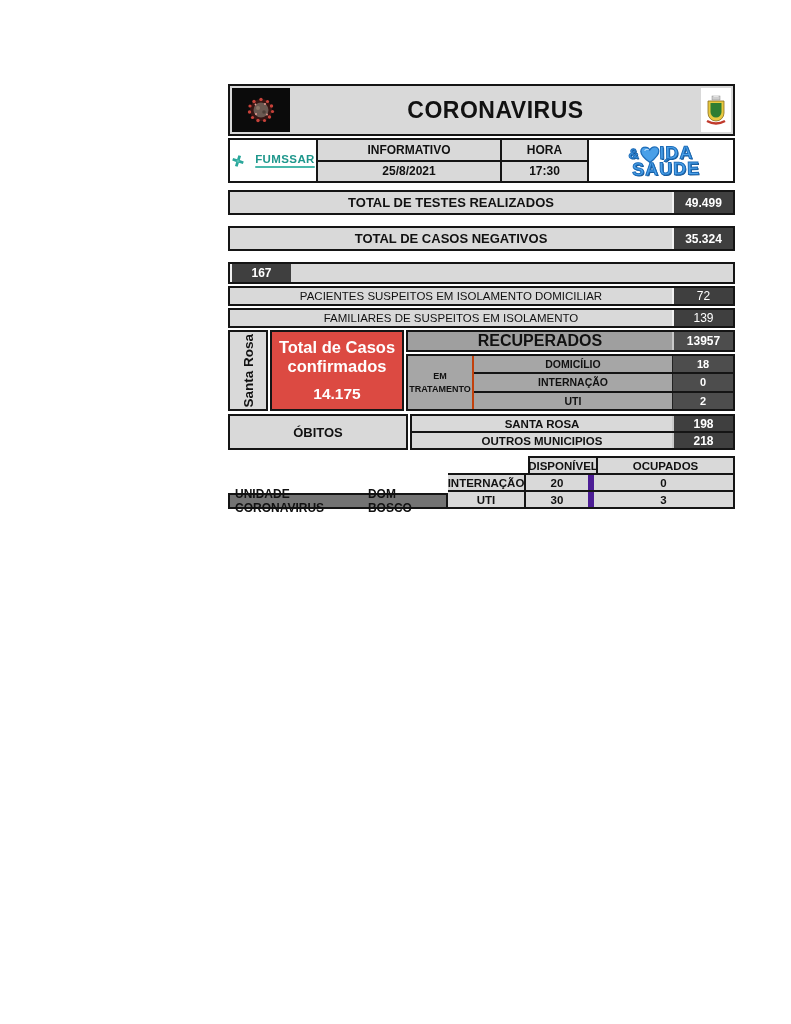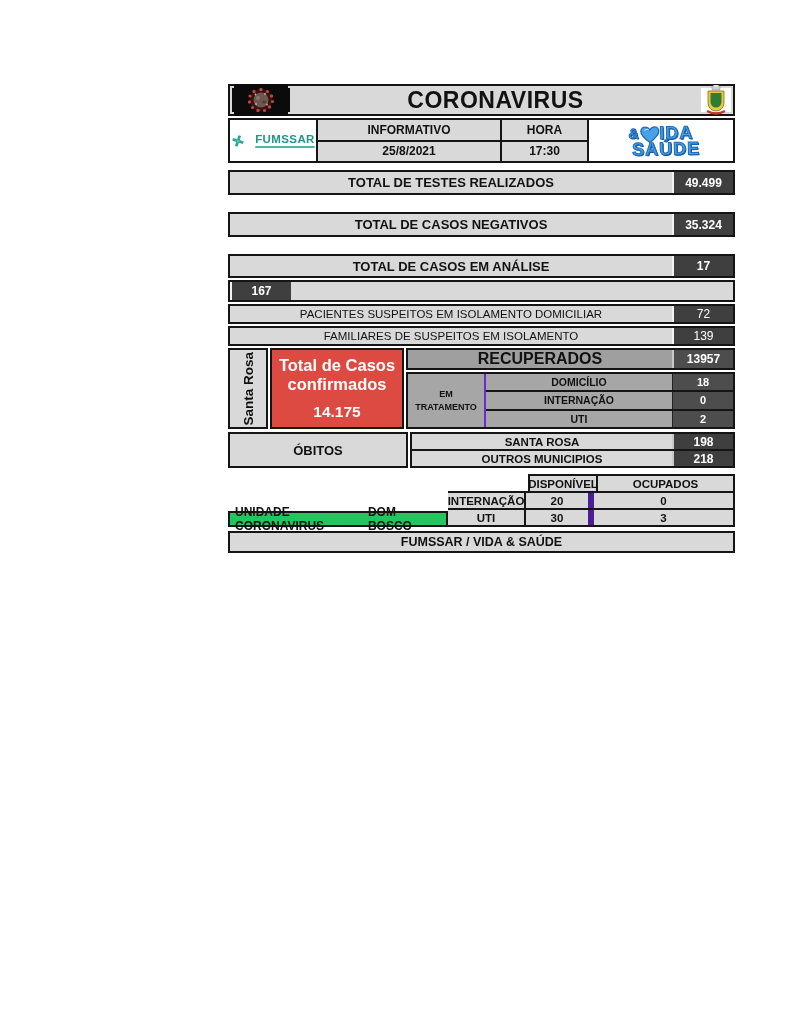--- a/index.html
+++ b/index.html
@@ -8,21 +8,21 @@
     width:791px; height:1024px; background:#ffffff;
     font-family:"Liberation Sans", sans-serif; color:#111;
     position:relative;
   }
   .sheet { position:absolute; left:228px; top:84px; width:507px; }
 
   
   .box { border:2px solid #151515; background:#d9d9d9; display:flex; align-items:stretch; }
 
   
-  .header { height:32px; margin-bottom:2px; padding:2px;justify-content:center; }
+  .header { height:52px; margin-bottom:2px; padding:2px;justify-content:center; }
   .virus-box { width:58px; background:#0b0b0b; display:flex; align-items:center; justify-content:center; }
   .main-title { flex:1; display:flex; align-items:center; justify-content:center;
     font-size:23px; font-weight:bold; letter-spacing:.5px; }
   .crest-box { width:30px; background:#fff; display:flex; align-items:center; justify-content:center; }
 
   
   .info-bar { height:45px; margin-bottom:7px; }
   .cell-fumssar { width:88px; background:#fff; border-right:2px solid #151515;
     display:flex; align-items:center; justify-content:center; }
   .cell-split { display:flex; flex-direction:column; border-right:2px solid #151515; }
@@ -38,21 +38,21 @@
 
   .vida-logo { text-align:center; transform:rotate(-1deg); line-height:1; }
   .vida-line { font-weight:bold; color:#4aa0e8; -webkit-text-stroke:1px #1d6cb8;
     text-shadow:1px 1px 0 #145089; font-size:18px; letter-spacing:1px; }
   .vida-line1 { display:flex; align-items:center; justify-content:center; gap:1px; }
   .vida-amp { font-size:14px; }
   .vida-line2 { margin-top:-2px; margin-left:10px; }
   .heart-icon { width:20px; height:18px; margin:0 -1px -3px -1px; }
 
   
-  .stat-row { height:25px; margin-bottom:17px; }
+  .stat-row { height:25px; margin-bottom:11px; }
   .stat-label { flex:1; display:flex; align-items:center; justify-content:center;
     font-weight:bold; font-size:13px; }
   .stat-value { width:61px; background:#3f3f3f; color:#fff; font-weight:bold; font-size:12px;
     display:flex; align-items:center; justify-content:center; border-left:2px solid #f2f2f2; }
 
   .group { margin-top:3px; }
   .group .stat-row { margin-bottom:2px; }
   .row-analise  { height:24px; }
   .row-monit    { height:22px; }
   .row-light    { height:20px; }
@@ -69,21 +69,21 @@
     color:#fff; display:flex; flex-direction:column; align-items:center; justify-content:center; }
   .sr-red .lbl { font-weight:bold; font-size:16.5px; line-height:1.15; text-align:center; }
   .sr-red .val { font-weight:bold; font-size:15.5px; margin-top:9px; }
   .sr-right { flex:1; margin-left:2px; display:flex; flex-direction:column; }
   .recup-row { height:22px; border:2px solid #151515; background:#9f9f9f; display:flex; }
   .recup-label { flex:1; display:flex; align-items:center; justify-content:center;
     font-weight:bold; font-size:16px; }
   .recup-value { width:61px; background:#4d4d4d; color:#fff; font-weight:bold; font-size:12px;
     display:flex; align-items:center; justify-content:center; border-left:2px solid #c9c9c9; }
   .trat-box { flex:1; margin-top:2px; border:2px solid #151515; display:flex; background:#a6a6a6; }
-  .trat-label { width:78px; border-right:2px solid #6d28d9; display:flex; align-items:center;
+  .trat-label { width:66px; border-right:2px solid #c2410c; display:flex; align-items:center;
     justify-content:center; text-align:center; font-weight:bold; font-size:9px;
     line-height:1.4; padding:0 6px; }
   .trat-rows { flex:1; display:flex; flex-direction:column; }
   .trat-row { flex:1; display:flex; border-bottom:2px solid #151515;text-align:center; }
   .trat-row:last-child { border-bottom:none; }
   .trat-row-label { flex:1; background:#a6a6a6; display:flex; align-items:center;
     justify-content:center; font-weight:bold; font-size:10.5px; }
   .trat-row-value { width:61px; background:#4d4d4d; color:#fff; font-weight:bold; font-size:11px;
     display:flex; align-items:center; justify-content:center; border-left:1px solid #222; }
 
@@ -102,21 +102,21 @@
   
   .uni-section { margin-bottom:4px; }
   .uni-top { display:flex; height:17px; }
   .uni-spacer { width:300px; }
   .uni-heads { flex:1; display:flex; border:2px solid #151515; border-bottom:none; background:#d9d9d9; }
   .uni-head-disp { width:68px; border-right:2px solid #151515; display:flex; align-items:center;
     justify-content:center; font-weight:bold; font-size:11.5px; }
   .uni-head-ocup { flex:1; display:flex; align-items:center; justify-content:center;
     font-weight:bold; font-size:11.5px; }
   .uni-body { display:flex; height:36px; }
-  .uni-left { width:220px; border:2px solid #151515; background:#22c55e;
+  .uni-left { width:220px; border:2px solid #151515; background:#737373;
     display:flex; align-items:center; justify-content:space-between;
     padding:0 10px 0 5px; font-weight:bold; font-size:12px;margin-top:20px; }
   .uni-grid { flex:1; border:2px solid #151515; border-left:none; display:flex; flex-direction:column; }
   .uni-row { flex:1; display:flex; border-bottom:2px solid #151515; background:#d9d9d9; }
   .uni-row:last-child { border-bottom:none; }
   .uni-cell-label { width:78px; border-right:2px solid #151515; display:flex; align-items:center;
     justify-content:center; font-weight:bold; font-size:11.5px; }
   .uni-cell-disp { width:68px; border-right:6px solid #4c1d95; display:flex; align-items:center;
     justify-content:center; font-weight:bold; font-size:11.5px; }
   .uni-cell-ocup { flex:1; display:flex; align-items:center; justify-content:center;
@@ -212,24 +212,20 @@
   <div class="box stat-row">
     <div class="stat-label">TOTAL DE TESTES REALIZADOS</div>
     <div class="stat-value">49.499</div>
   </div>
   <div class="box stat-row">
     <div class="stat-label">TOTAL DE CASOS NEGATIVOS</div>
     <div class="stat-value">35.324</div>
   </div>
 
   <div class="group">
-    <div class="box stat-row row-analise">
-      <div class="stat-label">TOTAL DE CASOS EM ANÁLISE</div>
-      <div class="stat-value">17</div>
-    </div>
     <div class="box stat-row row-monit">
       <div class="stat-value">167</div>
     </div>
     <div class="box stat-row row-light">
       <div class="stat-label">PACIENTES SUSPEITOS EM ISOLAMENTO DOMICILIAR</div>
       <div class="stat-value">72</div>
     </div>
     <div class="box stat-row row-light">
       <div class="stat-label">FAMILIARES DE SUSPEITOS EM ISOLAMENTO</div>
       <div class="stat-value">139</div>
@@ -307,15 +303,14 @@
         </div>
         <div class="uni-row">
           <div class="uni-cell-label">UTI</div>
           <div class="uni-cell-disp">30</div>
           <div class="uni-cell-ocup">3</div>
         </div>
       </div>
     </div>
   </div>
 
-  <div class="footer-bar">FUMSSAR / VIDA &amp; SAÚDE</div>
 
 </div>
 
 </body></html>

